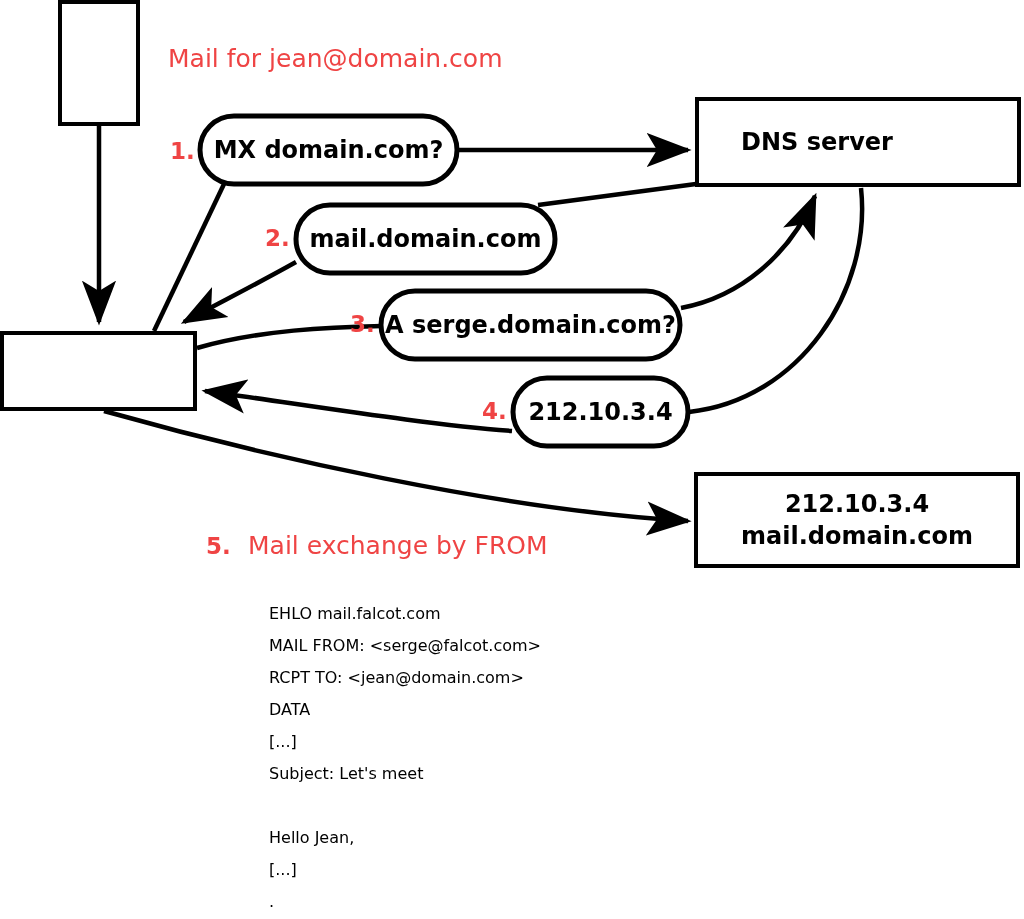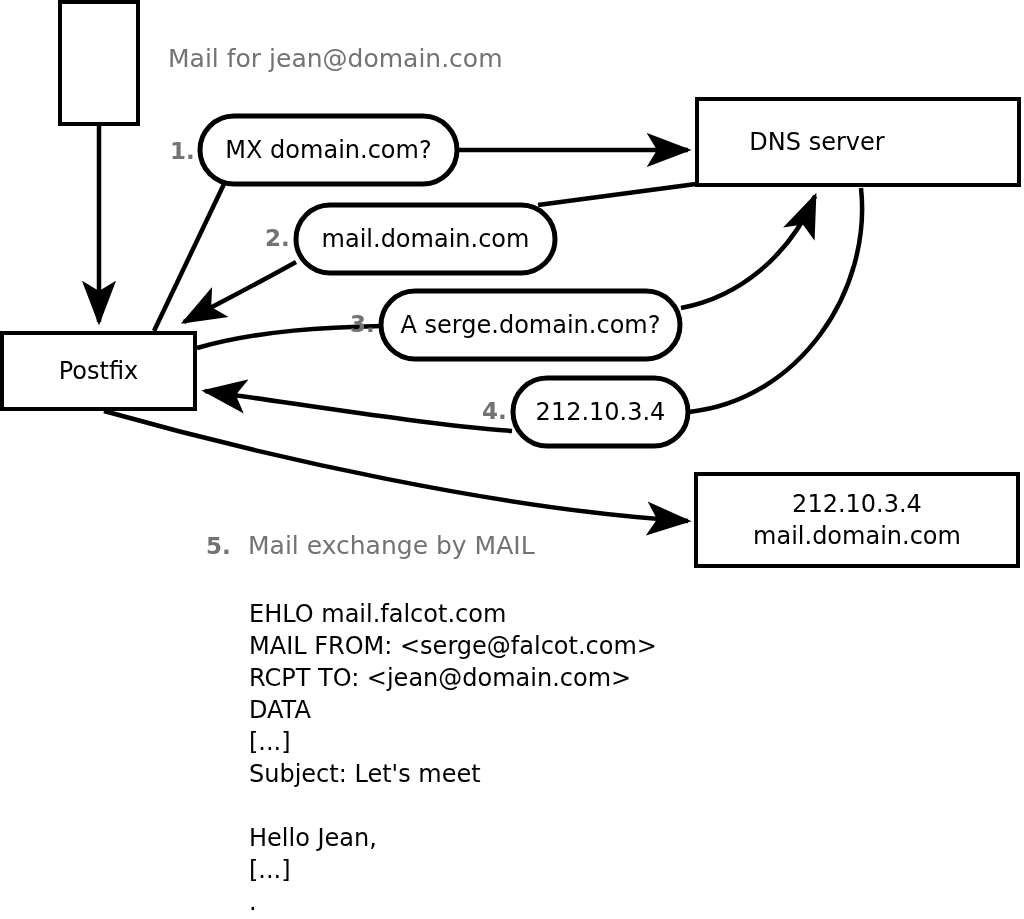--- a/index.html
+++ b/index.html
@@ -33,57 +33,59 @@
     stroke-width: 5;
   }
   .edge {
     fill: none;
     stroke: #000000;
     stroke-width: 4.5;
     stroke-linecap: butt;
   }
   .txt {
     position: absolute;
-    color: #737373;
+    color: #ef4444;
     white-space: pre;
     line-height: 1;
   }
   .node-label {
     font-size: 24px;
     text-align: center;
     width: 100%;
   }
   .box-label-wrap {
     position: absolute;
     display: flex;
     flex-direction: column;
     align-items: flex-start;
     justify-content: center;
     pointer-events: none;
+    font-weight: bold;
   }
   .step-num {
     font-size: 23px;
     font-weight: bold;
   }
   .header-text {
     font-size: 25px;
   }
   .step5-label {
     font-size: 25px;
   }
   .step5-num {
     font-size: 23px;
     font-weight: bold;
   }
   .smtp-block {
     position: absolute;
-    font-size: 24px;
+    font-size: 16px;
     line-height: 32px;
     color: #000000;
     white-space: pre;
+    margin-left: 20px;
   }
 </style>
 </head>
 <body>
 
 <div id="stage">
 
   <svg class="layer" viewBox="0 0 1024 919">
     <defs>
       <marker id="arrowhead" markerWidth="10" markerHeight="8" refX="9.2" refY="4" orient="auto" markerUnits="strokeWidth">
@@ -126,23 +128,20 @@
 
     <rect class="node-round" x="296" y="205" width="259" height="68" rx="34" ry="34"></rect>
 
     <rect class="node-round" x="381" y="291" width="299" height="68" rx="34" ry="34"></rect>
 
     <rect class="node-round" x="513" y="378" width="175" height="68" rx="34" ry="34"></rect>
   </svg>
 
   <div class="txt header-text" style="left:168px; top:46px;">Mail for jean@domain.com</div>
 
-  <div class="box-label-wrap" style="left:2px; top:333px; width:193px; height:76px;">
-    <div class="node-label">Postfix</div>
-  </div>
 
   <div class="box-label-wrap" style="left:656px; top:99px; width:322px; height:86px;">
     <div class="node-label">DNS server</div>
   </div>
 
   <div class="box-label-wrap" style="left:696px; top:474px; width:322px; height:92px; gap:4px;">
     <div class="node-label">212.10.3.4</div>
     <div class="node-label">mail.domain.com</div>
   </div>
 
@@ -158,21 +157,21 @@
     <div class="node-label">mail.domain.com</div>
   </div>
   <div class="box-label-wrap" style="left:381px; top:291px; width:299px; height:68px;">
     <div class="node-label">A serge.domain.com?</div>
   </div>
   <div class="box-label-wrap" style="left:513px; top:378px; width:175px; height:68px;">
     <div class="node-label">212.10.3.4</div>
   </div>
 
   <div class="txt step5-num" style="left:206px; top:535px;">5.</div>
-  <div class="txt step5-label" style="left:248px; top:533px;">Mail exchange by MAIL</div>
+  <div class="txt step5-label" style="left:248px; top:533px;">Mail exchange by FROM</div>
 
   <div class="smtp-block" style="left:249px; top:598px;">EHLO mail.falcot.com
 MAIL FROM: &lt;serge@falcot.com&gt;
 RCPT TO: &lt;jean@domain.com&gt;
 DATA
 [...]
 Subject: Let's meet
 
 Hello Jean,
 [...]

